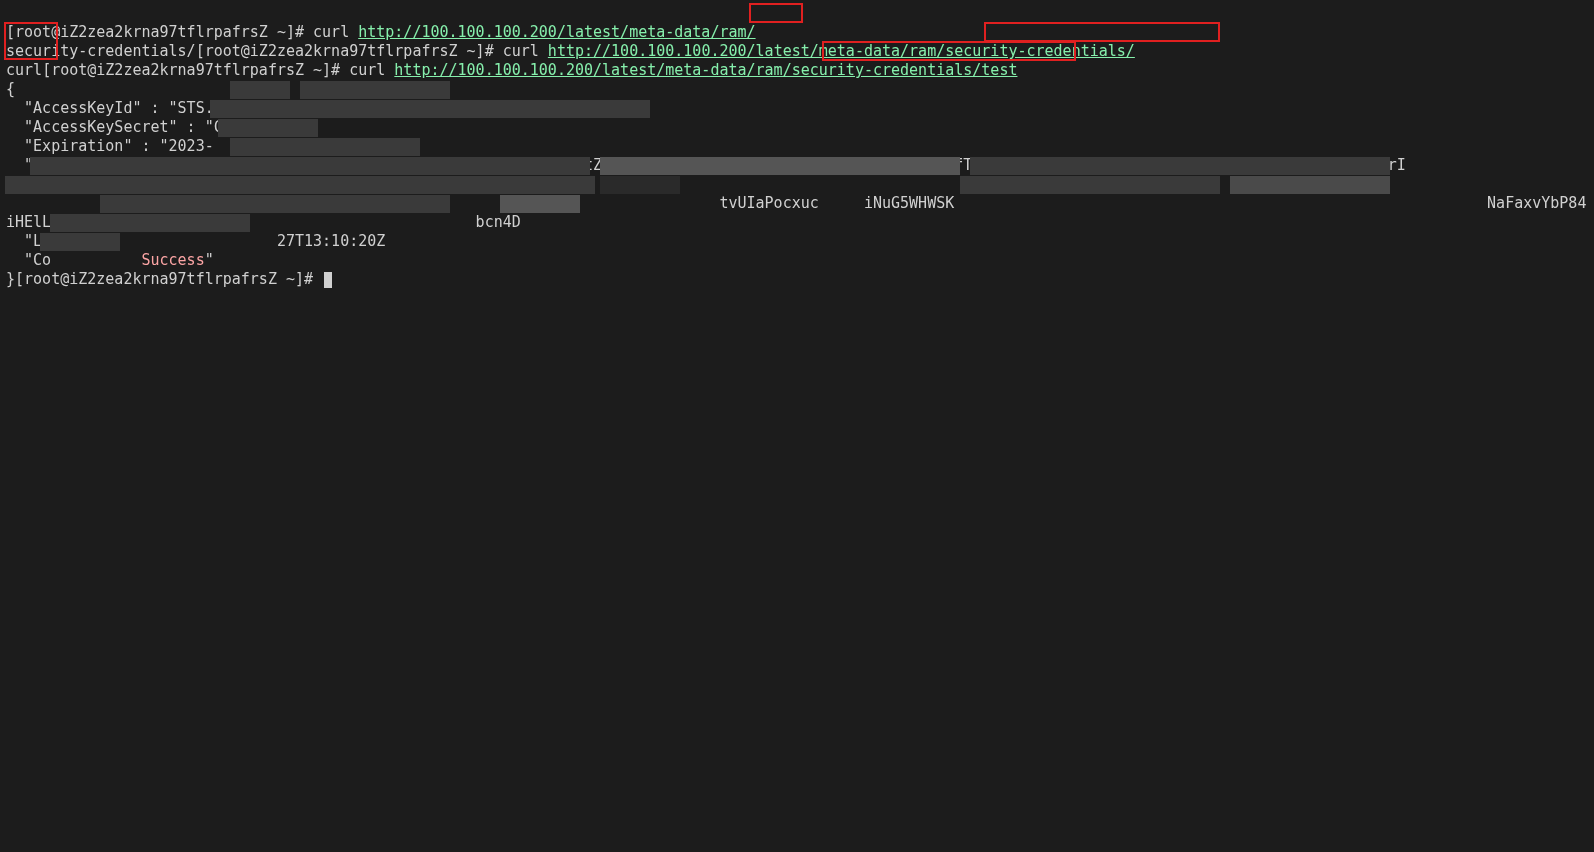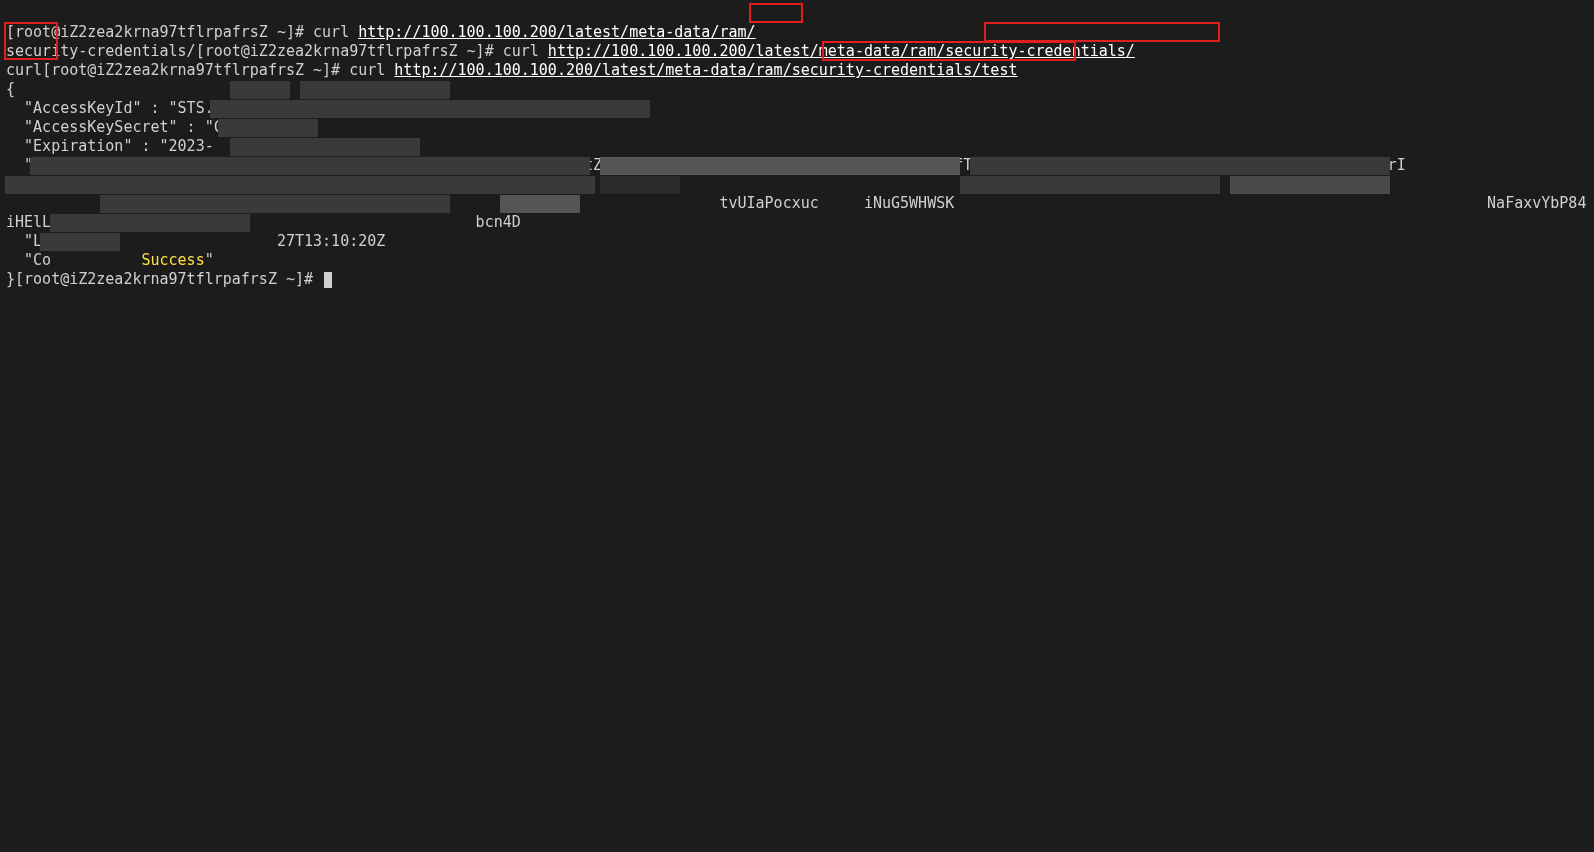--- a/index.html
+++ b/index.html
@@ -14,24 +14,24 @@
     color: #d0d0d0;
     overflow: hidden;
   }
   .term {
     padding: 4px 6px;
     white-space: pre;
     position: relative;
   }
   .link {
     text-decoration: underline;
-    color: #ffffff;
+    color: #86efac;
   }
   .success {
-    color: #fde047;
+    color: #fca5a5;
     margin-top: 29px;
   }
   .cursor {
     display: inline-block;
     width: 8px;
     height: 16px;
     background: #d0d0d0;
     vertical-align: text-bottom;
     margin-left: 2px;
   }

